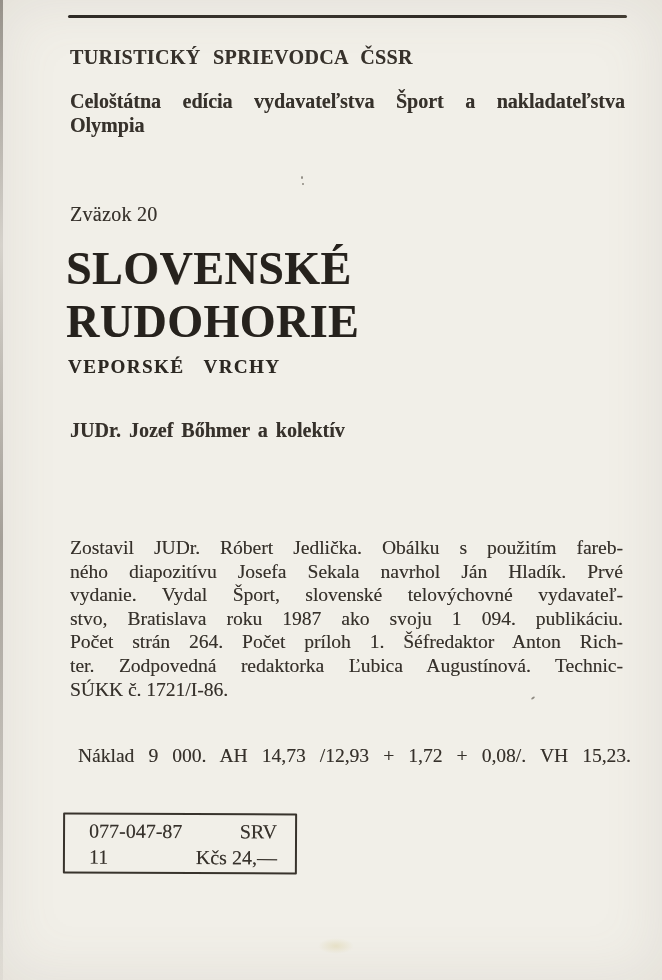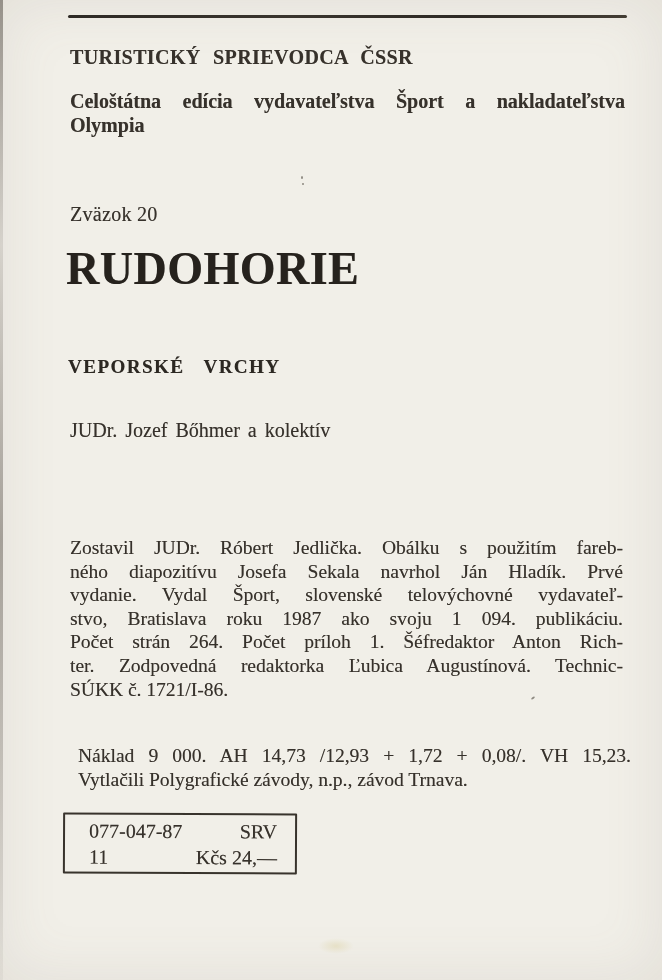--- a/index.html
+++ b/index.html
@@ -58,21 +58,21 @@
   .subtitle {
     left: 68px; top: 356px;
     font-size: 19px; font-weight: bold;
     letter-spacing: 1.5px; word-spacing: 13px;
     color: #2c2822;
     text-shadow: 0.3px 0.3px 0.5px rgba(40,34,28,0.45);
   }
 
   .author {
     left: 70px; top: 419px;
-    font-size: 20px; font-weight: normal; word-spacing: 3px;
+    font-size: 20px; font-weight: bold; word-spacing: 3px;
   }
 
   .colophon { left: 70px; top: 536px; width: 553px;
     font-size: 19.5px; line-height: 23.6px; }
 
   .print-block { left: 78px; top: 744px; width: 553px;
     font-size: 19.5px; line-height: 24px; }
 
   .imprint-box {
     left: 63px; top: 813px; width: 234px; height: 61px;
@@ -107,40 +107,40 @@
   <div class="abs series-title ink">TURISTICKÝ SPRIEVODCA ČSSR</div>
 
   <div class="abs edition ink">
     <div class="jline">Celoštátna edícia vydavateľstva Šport a nakladateľstva</div>
     <div>Olympia</div>
   </div>
 
   <div class="abs volume ink">Zväzok 20</div>
 
   <div class="abs book-title">
+    <div>SLOVENSKÉ</div>
     <div>RUDOHORIE</div>
   </div>
 
   <div class="abs subtitle">VEPORSKÉ VRCHY</div>
 
   <div class="abs author ink">JUDr. Jozef Bőhmer a kolektív</div>
 
   <div class="abs colophon ink">
     <div class="jline">Zostavil JUDr. Róbert Jedlička. Obálku s použitím fareb-</div>
     <div class="jline">ného diapozitívu Josefa Sekala navrhol Ján Hladík. Prvé</div>
     <div class="jline">vydanie. Vydal Šport, slovenské telovýchovné vydavateľ-</div>
     <div class="jline">stvo, Bratislava roku 1987 ako svoju 1&nbsp;094. publikáciu.</div>
     <div class="jline">Počet strán 264. Počet príloh 1. Šéfredaktor Anton Rich-</div>
     <div class="jline">ter. Zodpovedná redaktorka Ľubica Augustínová. Technic-</div>
     <div>SÚKK č. 1721/I-86.</div>
   </div>
 
   <div class="abs print-block ink">
     <div class="jline">Náklad 9&nbsp;000. AH 14,73 /12,93 + 1,72 + 0,08/. VH 15,23.</div>
-    <div>Vytlačili Polygrafické závody, n.p., závod Trnava.</div>
   </div>
 
   <div class="abs imprint-box ink">
     <div class="box-row">
       <span>077-047-87</span>
       <span>SRV</span>
     </div>
     <div class="box-row">
       <span>11</span>
       <span>Kčs 24,—</span>

